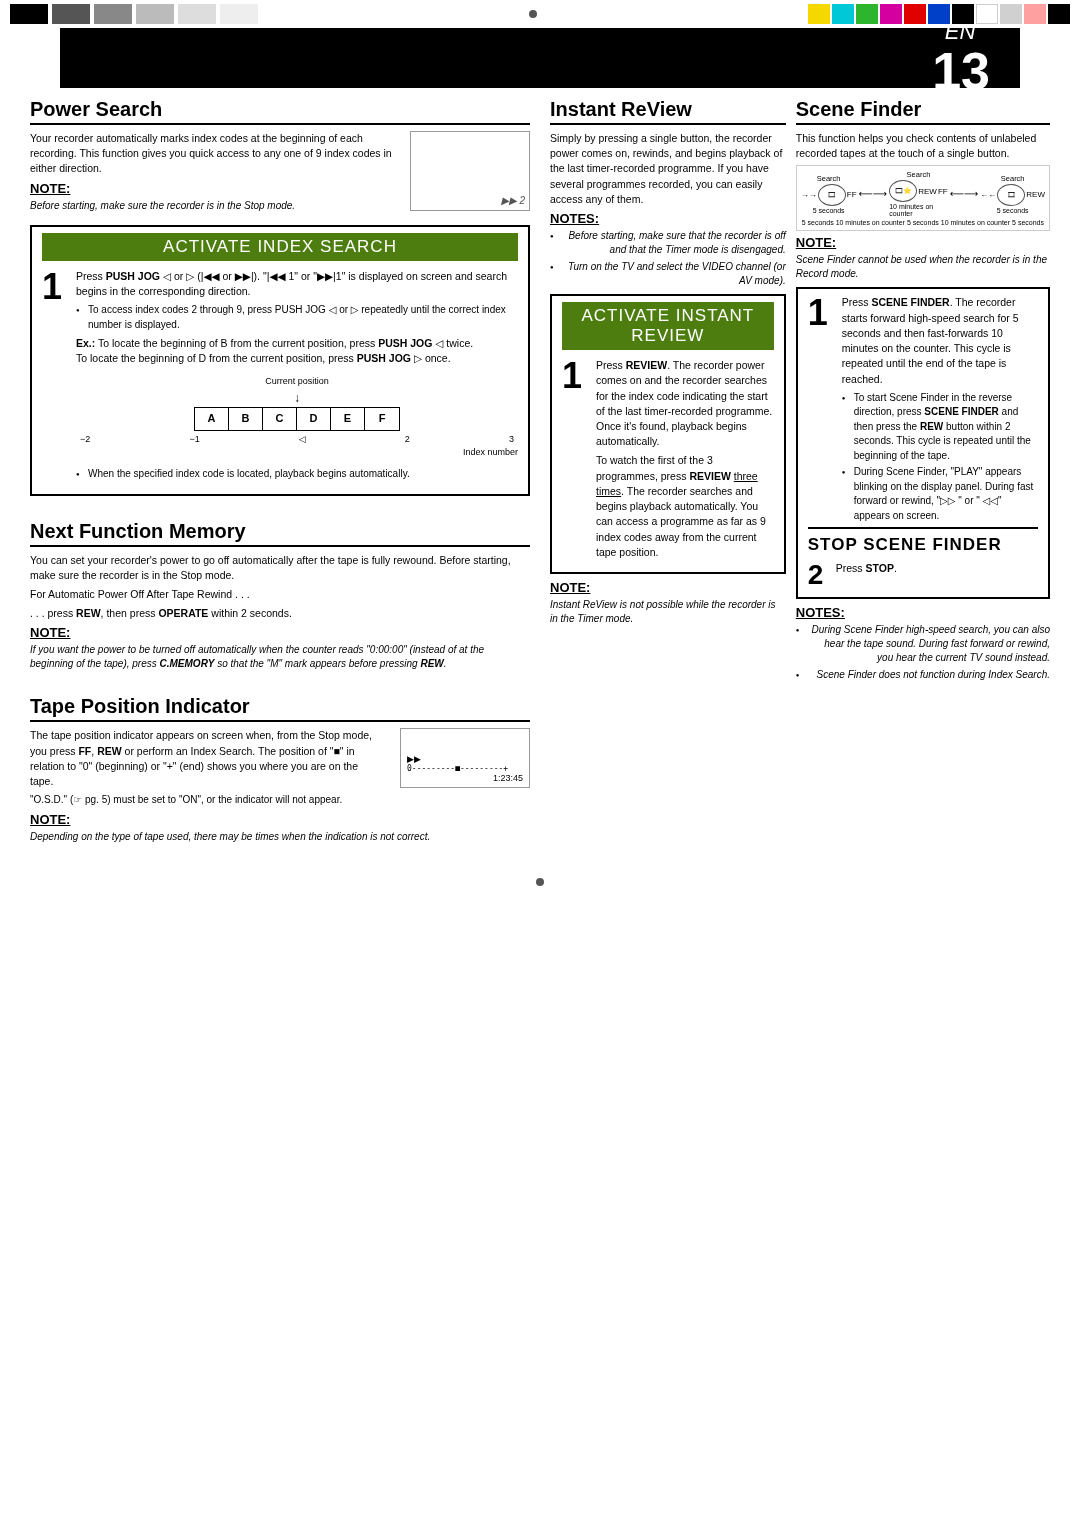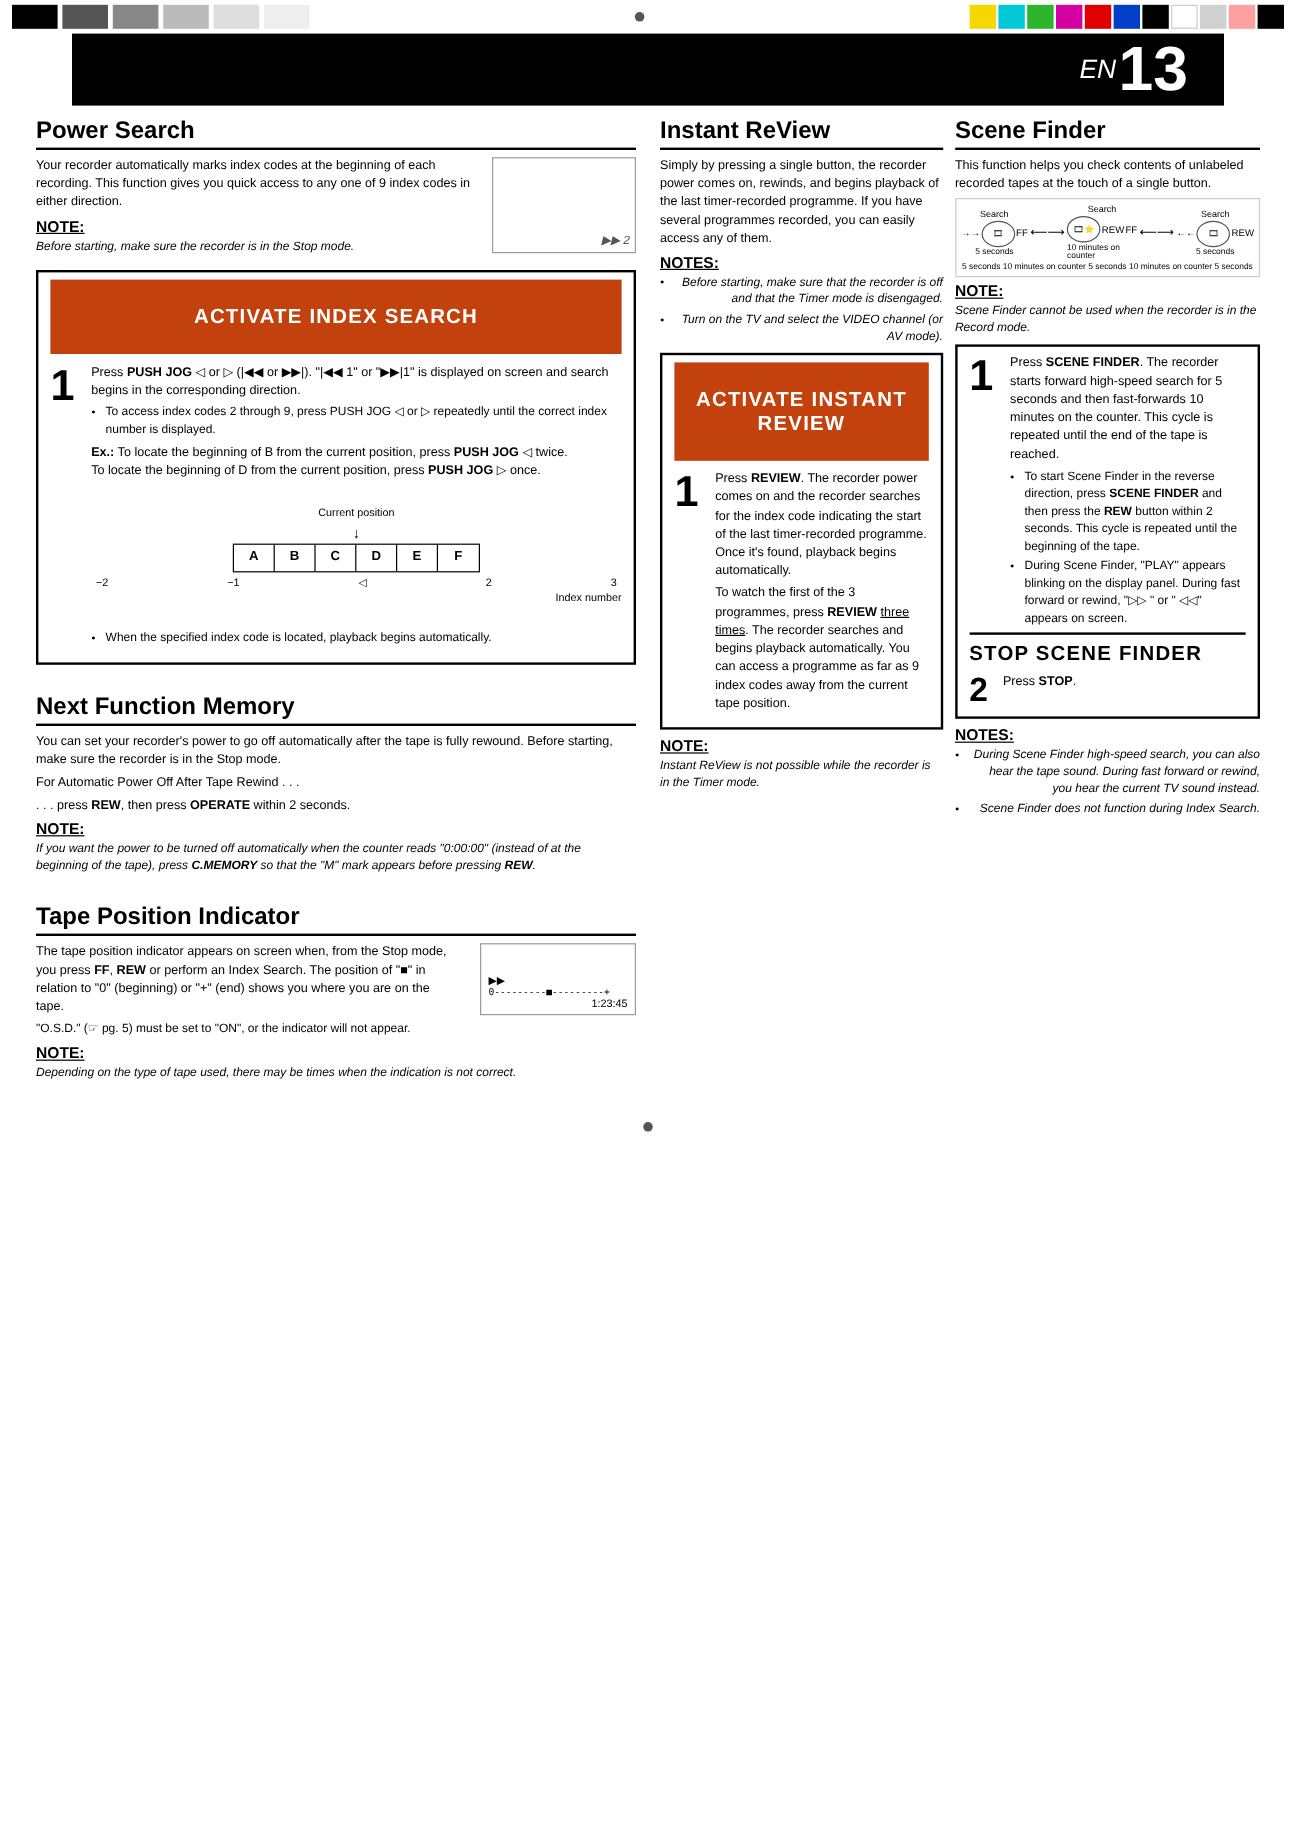--- a/index.html
+++ b/index.html
@@ -60,20 +60,21 @@
       height: 60px;
       display: flex;
       align-items: center;
       justify-content: flex-end;
       padding-right: 30px;
       margin: 0 30px;
     }
     .page-header-inner {
       display: flex;
       align-items: center;
+      flex-direction: column;
     }
     .en-text {
       color: #fff;
       font-size: 22px;
       font-style: italic;
       font-weight: normal;
     }
     .page-num {
       color: #fff;
       font-size: 52px;
@@ -133,26 +134,26 @@
     }
 
     
     .activate-box {
       border: 2px solid #000;
       padding: 6px 10px 8px;
       margin: 6px 0;
       background: #fff;
     }
     .activate-title {
-      background: #c2410c;
+      background: #4d7c0f;
       color: #fff;
       font-size: 17px;
-      font-weight: bold;
+      font-weight: normal;
       text-align: center;
-      padding: 21px 6px;
+      padding: 4px 6px;
       text-transform: uppercase;
       letter-spacing: 1px;
       margin-bottom: 8px;
     }
     .step-row {
       display: flex;
       gap: 8px;
       align-items: flex-start;
     }
     .step-num {
@@ -206,21 +207,21 @@
       font-size: 9px;
       display: flex;
       flex-direction: column;
       justify-content: flex-end;
       align-items: flex-start;
       height: 60px;
     }
 
     
     .abcdef-diagram {
-      margin: 20px auto;
+      margin: 8px auto;
       text-align: center;
     }
     .abcdef-box-row {
       display: flex;
       gap: 0;
       border: 1px solid #000;
       width: fit-content;
       margin: 0 auto;
     }
     .abcdef-cell {

